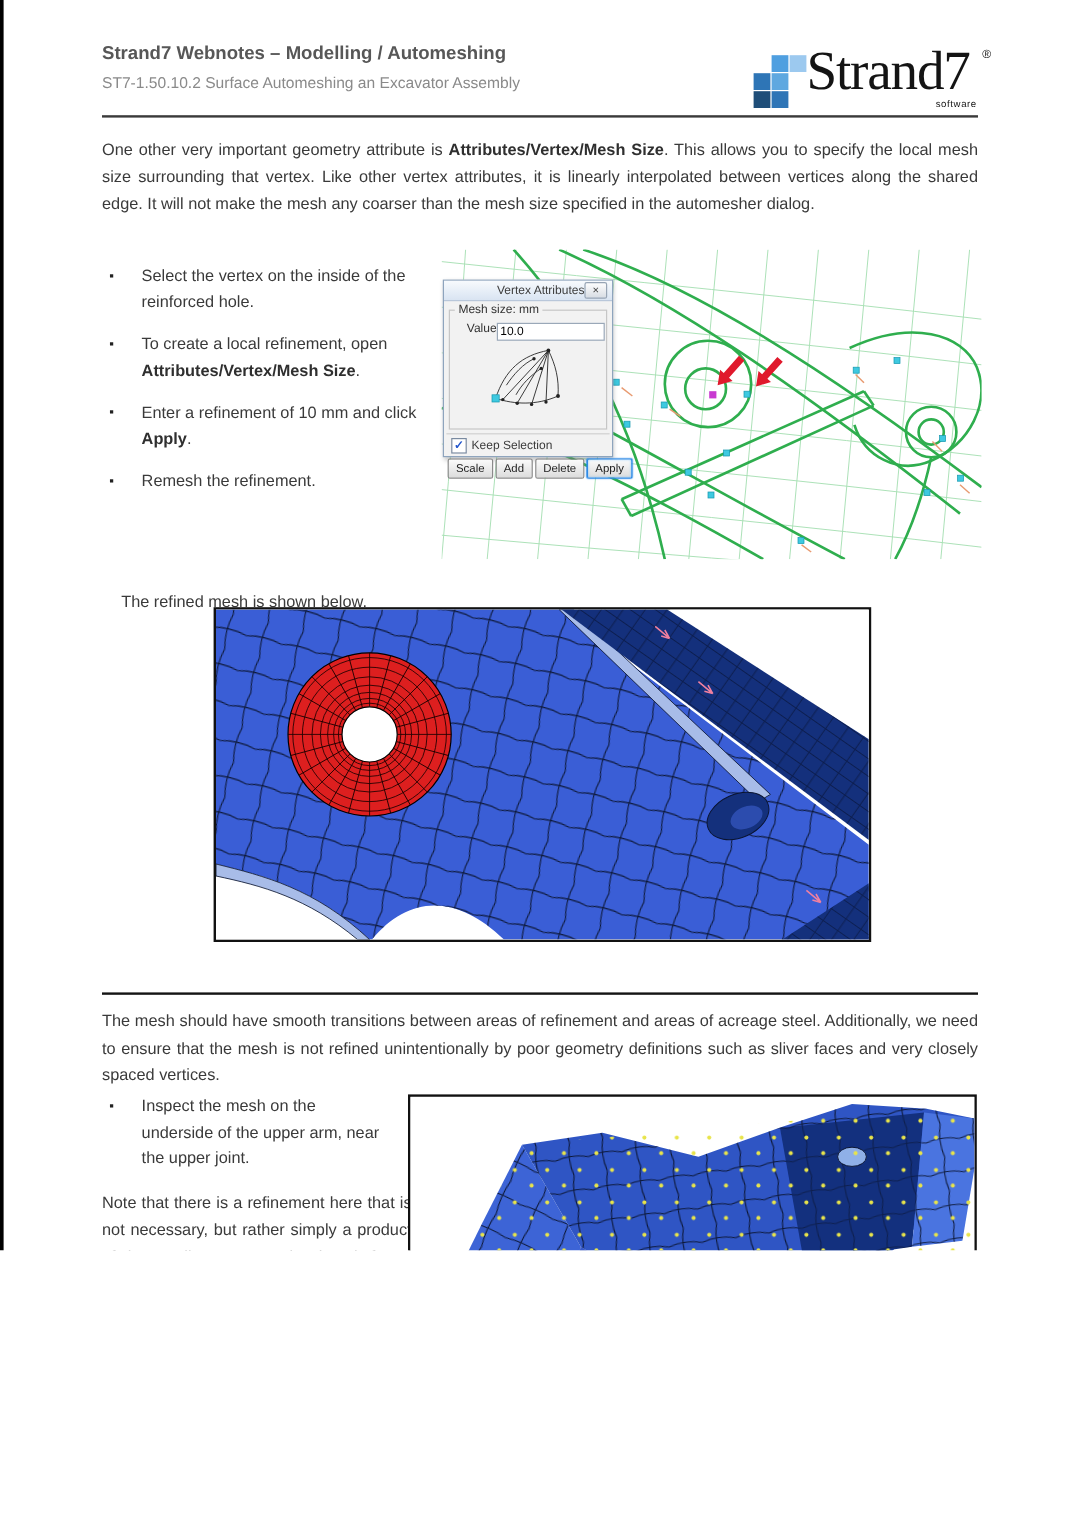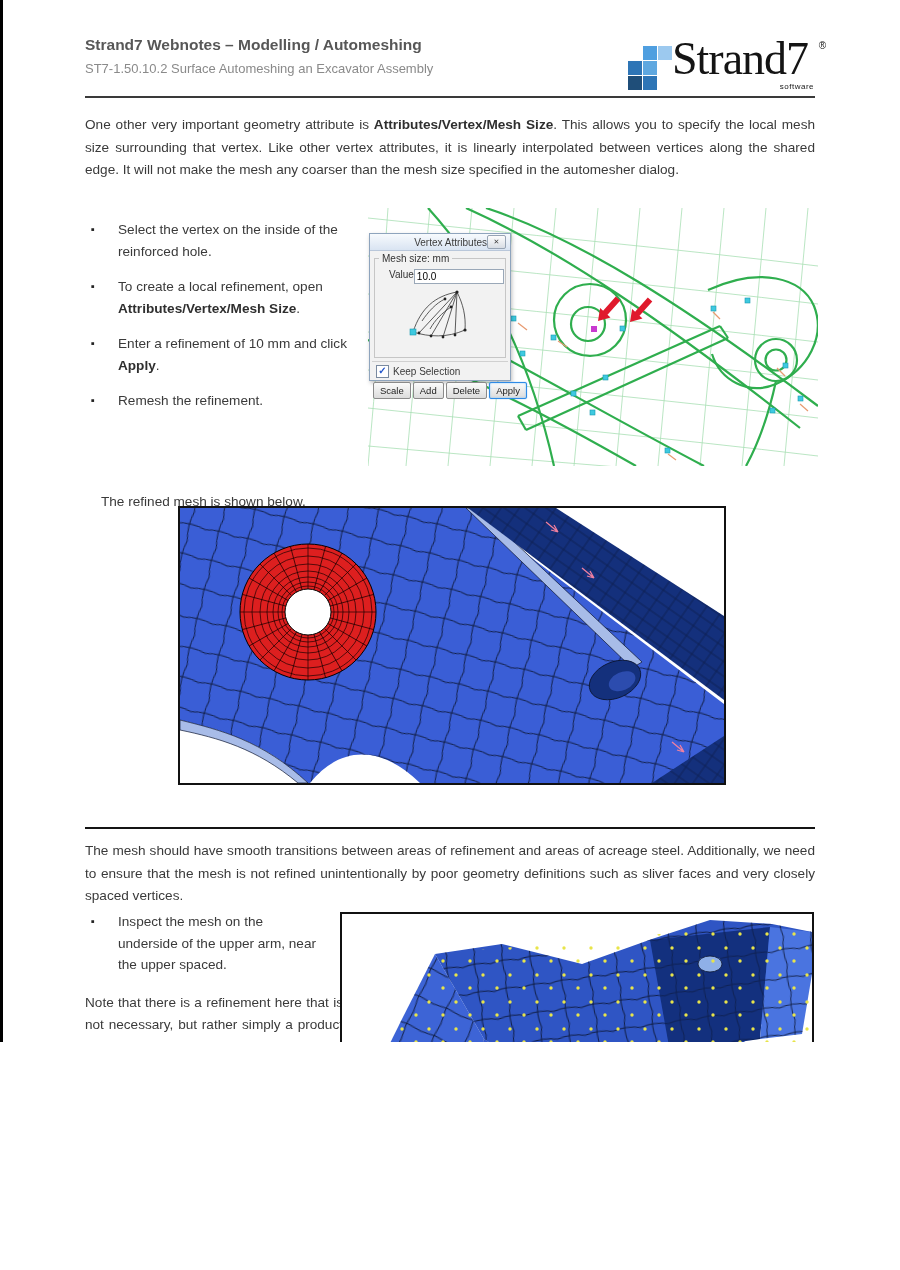--- a/index.html
+++ b/index.html
@@ -334,21 +334,21 @@
       </g>
     </svg>
   </div>
 
   <div class="h2-rule"></div>
   <p class="para2">The mesh should have smooth transitions between areas of refinement and areas of acreage steel.  Additionally, we need to ensure that the mesh is not refined unintentionally by poor geometry definitions such as sliver faces and very closely spaced vertices.</p>
 
   <div class="col2">
     <div class="bul2">
         <span class="marker"></span>
-        <span class="btext">Inspect the mesh on the underside of the upper arm, near the upper spaced.</span>
+        <span class="btext">Inspect the mesh on the underside of the upper arm, near the upper joint.</span>
       </div>
     <p class="note">Note that there is a refinement here that is not necessary, but rather simply a product of the small geometry edge length found there.</p>
   </div>
 
   <div class="fig2">
     <svg width="470" height="257" viewBox="0 0 470 257">
       <defs>
         <pattern id="f2-mesh" width="28" height="28" patternUnits="userSpaceOnUse" patternTransform="rotate(-8)">
           <path d="M0,14 Q14,10 28,14 M14,0 Q10,14 14,28" stroke="#0a1430" stroke-width="0.9" fill="none"></path>
         </pattern>

